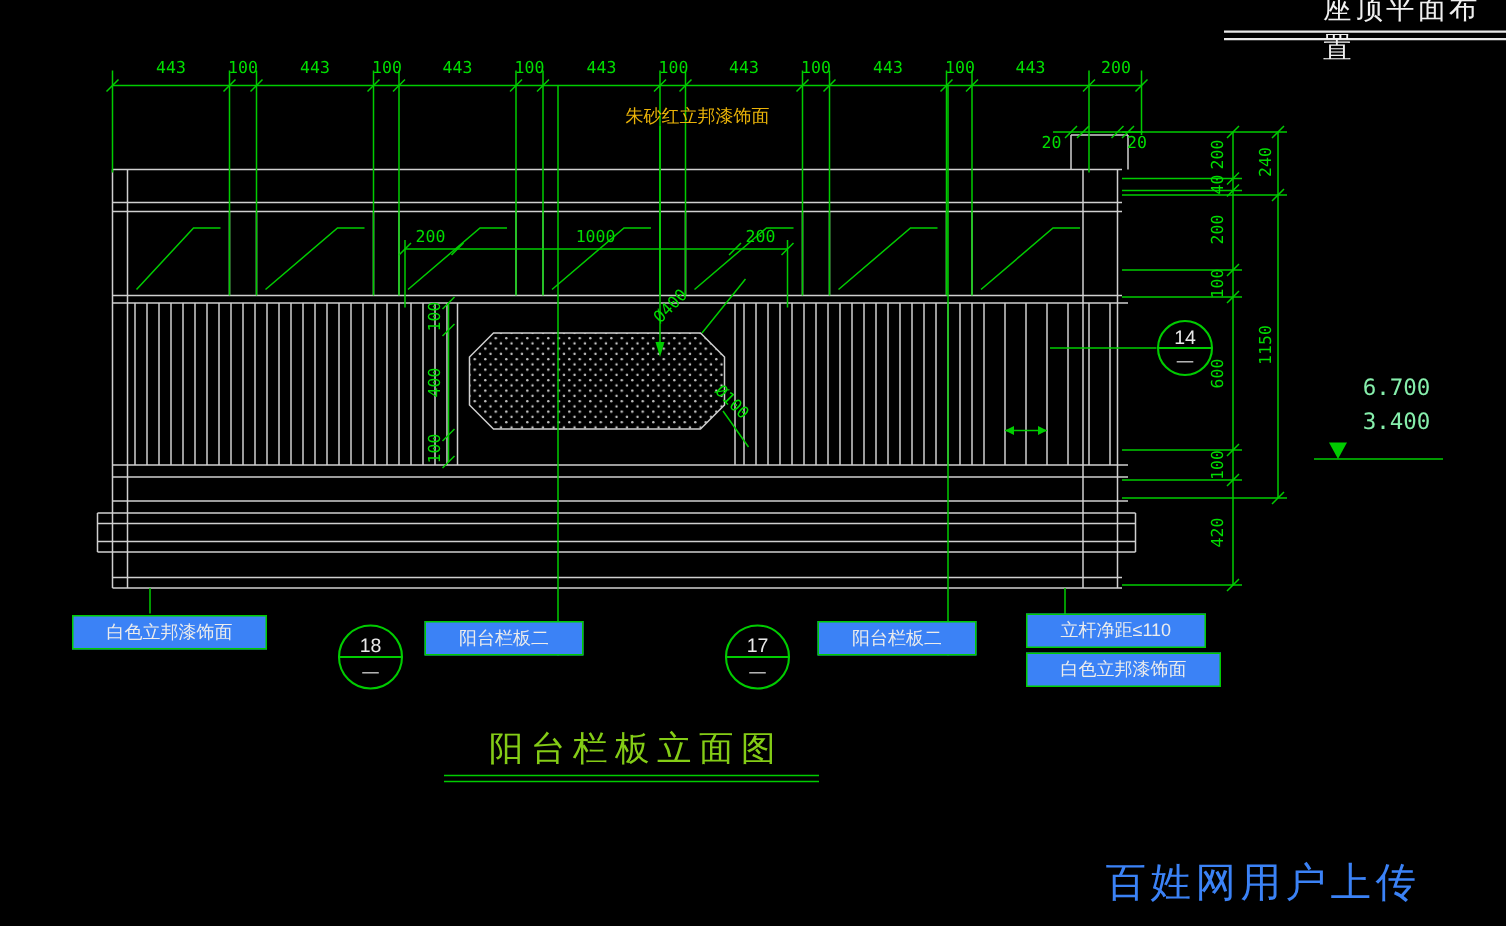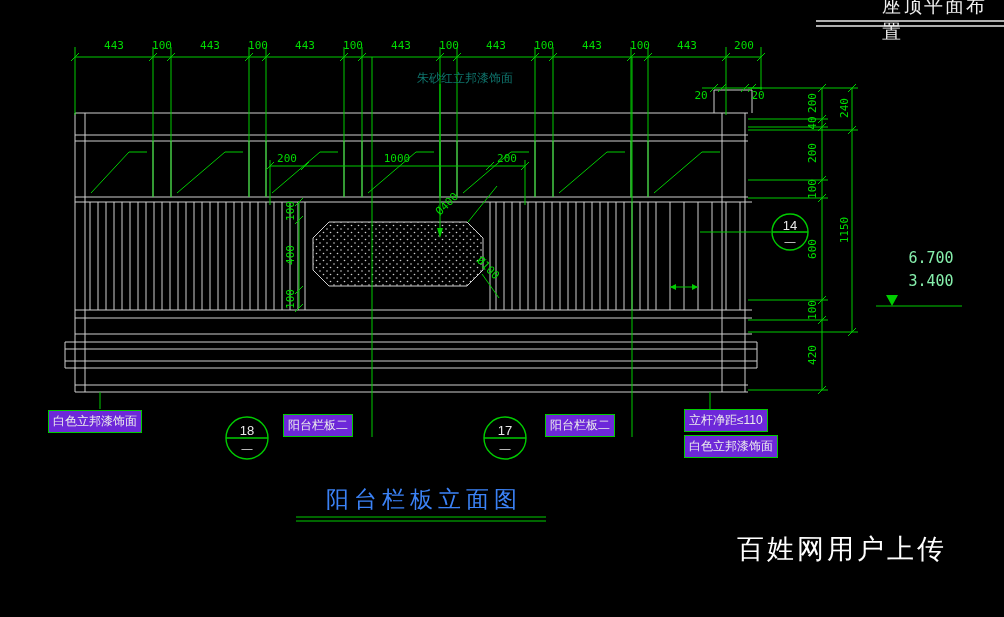--- a/index.html
+++ b/index.html
@@ -4,29 +4,29 @@
 <style>
   html,body{margin:0;padding:0;background:#000;}
   #stage{position:relative;width:1004px;height:617px;background:#000;overflow:hidden;
          font-family:"Liberation Sans",sans-serif;}
   #stage svg{position:absolute;left:0;top:0;}
   .t{position:absolute;transform:translate(-50%,-50%);white-space:nowrap;}
   .dim{color:#00dd00;font:11px "DejaVu Sans Mono",monospace;}
   .dimv{transform:translate(-50%,-50%) rotate(-90deg);}
   .d45{transform:translate(-50%,-50%) rotate(-45deg);}
   .d45b{transform:translate(-50%,-50%) rotate(45deg);}
-  .lbl{color:#0f766e;font:12px "Liberation Sans",sans-serif;}
+  .lbl{color:#eab308;font:12px "Liberation Sans",sans-serif;}
   .cnum{color:#e8e8e8;font:13px "Liberation Sans",sans-serif;}
   .cdash{color:#e8e8e8;font:11px "Liberation Sans",sans-serif;}
   .elev{color:#86efac;font:15px "DejaVu Sans Mono",monospace;}
   .box{position:absolute;border:1px solid #00cc00;color:#ececec;
-       font:12px "Liberation Sans",sans-serif;padding:2px 4px;background:#6d28d9;}
-  .title{color:#3b82f6;font:23px "Liberation Sans",sans-serif;letter-spacing:5px;}
+       font:12px "Liberation Sans",sans-serif;padding:2px 22px;background:#3b82f6;}
+  .title{color:#84cc16;font:23px "Liberation Sans",sans-serif;letter-spacing:5px;}
   .sheet-title{position:absolute;color:#f0f0f0;font:19px "Liberation Sans",sans-serif;letter-spacing:2px;}
-  .watermark{position:absolute;color:#ffffff;font:27px "Liberation Sans",sans-serif;letter-spacing:3px;}
+  .watermark{position:absolute;color:#3b82f6;font:27px "Liberation Sans",sans-serif;letter-spacing:3px;margin-top:39px;}
 </style>
 </head>
 <body>
 
 <div id="stage">
 
 <svg width="1004" height="617" viewBox="0 0 1004 617">
   <defs>
     <pattern id="dots" width="7" height="7" patternUnits="userSpaceOnUse">
       <rect width="7" height="7" fill="#000"></rect>

